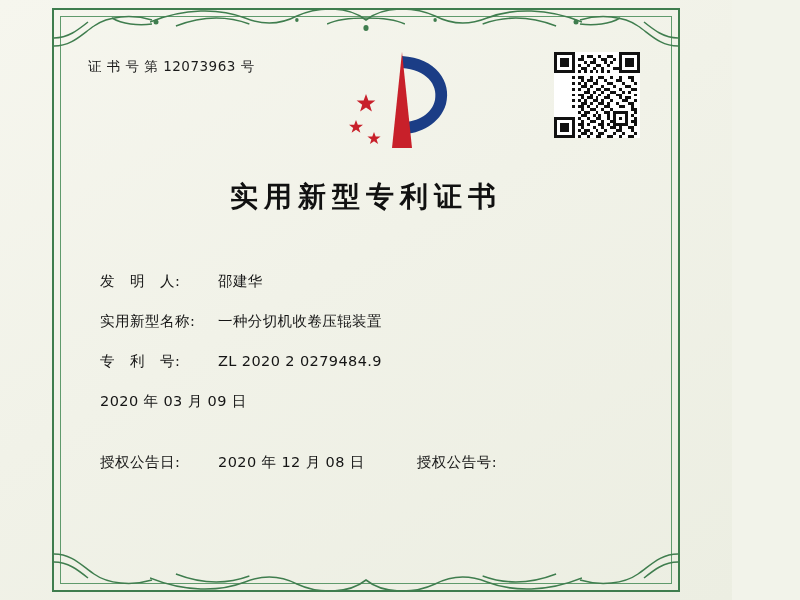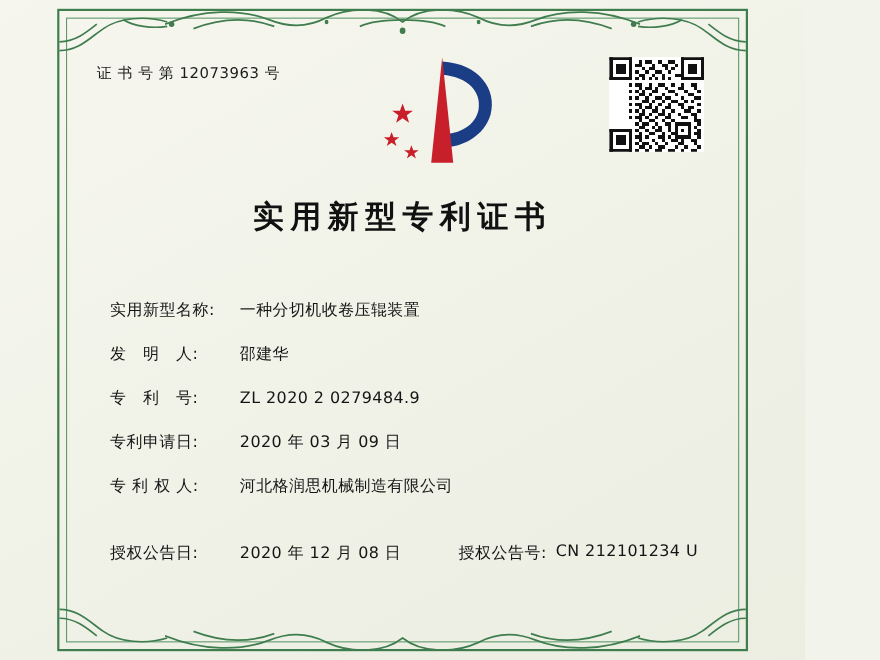--- a/index.html
+++ b/index.html
@@ -418,50 +418,44 @@
           <rect x="25" y="28" width="2" height="1"></rect>
       </g>
     </svg>
   </div>
 
   <div class="main-title">实用新型专利证书</div>
 
   <div class="fields">
 
     <div class="field-row">
+      <span class="field-label">发　明　人:</span>
+      <span class="field-value">邵建华</span>
+    </div>
+
+    <div class="field-row">
       <span class="field-label">实用新型名称:</span>
       <span class="field-value">一种分切机收卷压辊装置</span>
-    </div>
-
-    <div class="field-row">
-      <span class="field-label">发　明　人:</span>
-      <span class="field-value">邵建华</span>
     </div>
 
     <div class="field-row">
       <span class="field-label">专　利　号:</span>
       <span class="field-value">ZL 2020 2 0279484.9</span>
     </div>
 
     <div class="field-row">
-      <span class="field-label">专利申请日:</span>
       <span class="field-value">2020 年 03 月 09 日</span>
     </div>
 
-    <div class="field-row">
-      <span class="field-label">专 利 权 人:</span>
-      <span class="field-value">河北格润思机械制造有限公司</span>
-    </div>
 
     <div class="field-row">
     </div>
 
     <div class="field-row pair">
       <span class="field-label">授权公告日:</span>
       <span class="field-value">2020 年 12 月 08 日</span>
       <span class="pair-second">
         <span class="field-label">授权公告号:</span>
-        <span class="field-value">CN 212101234 U</span>
       </span>
     </div>
 
   </div>
 </div>
 
 </body></html>

